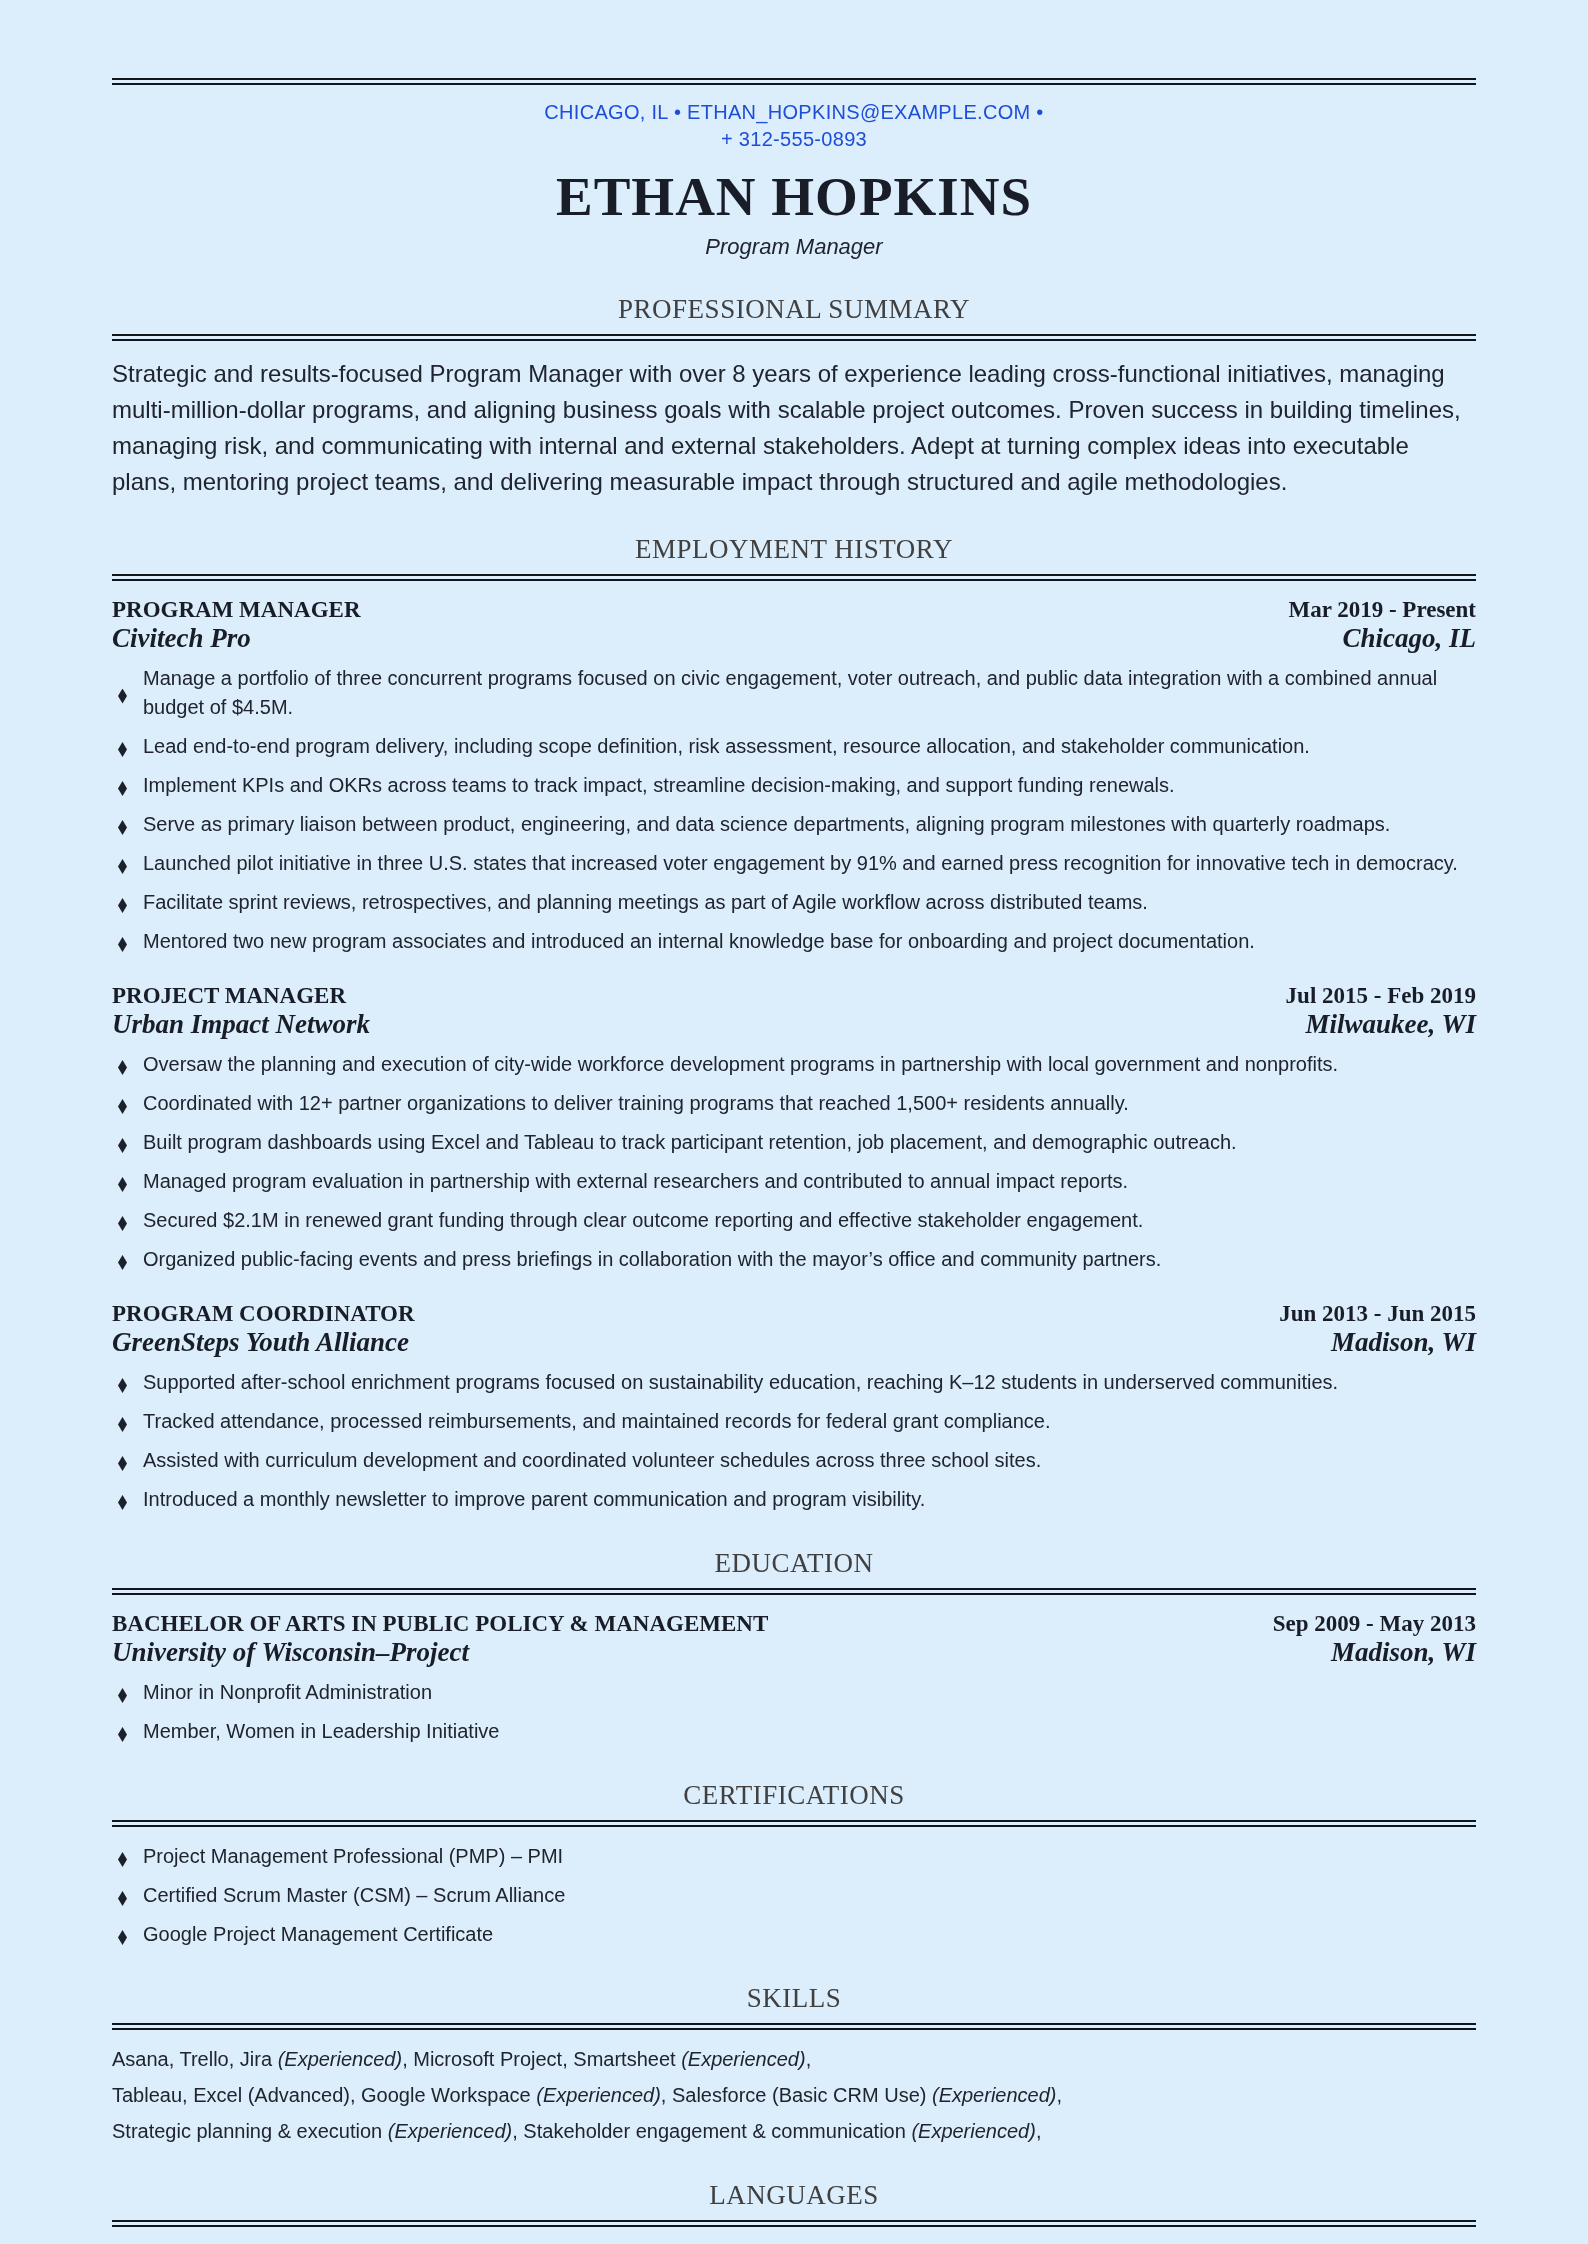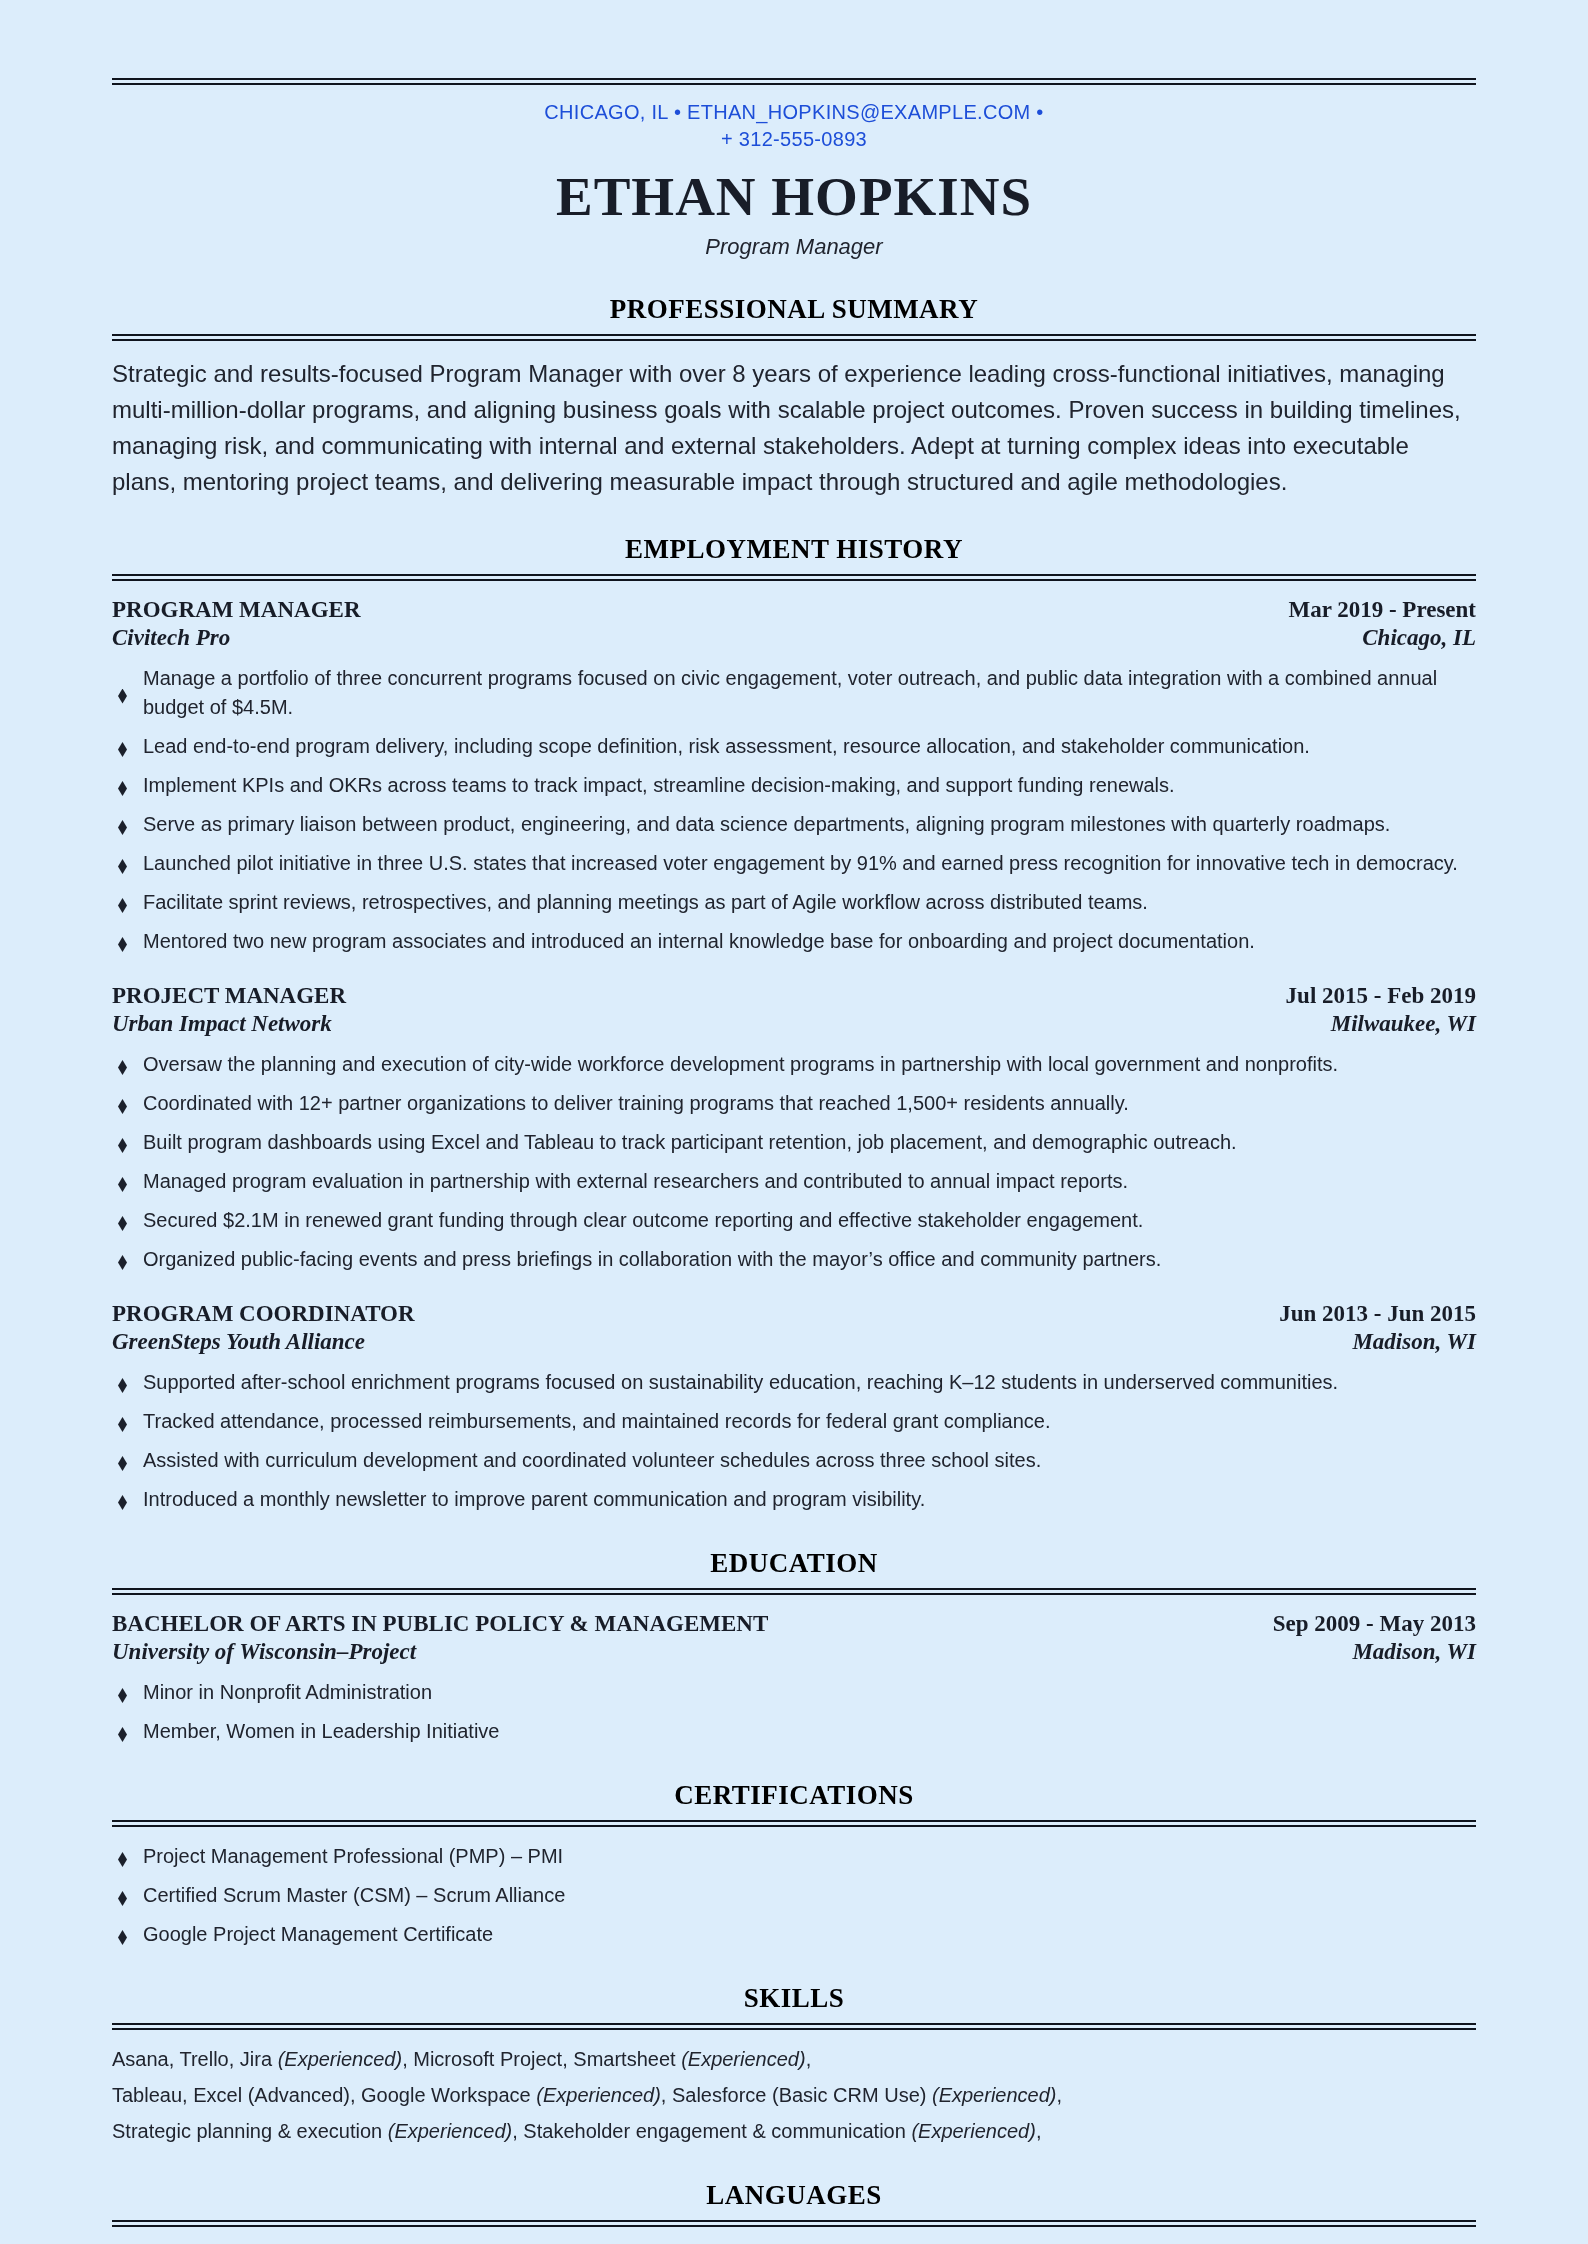--- a/index.html
+++ b/index.html
@@ -44,44 +44,44 @@
     text-align:center;
     font-style:italic;
     font-size:22px;
     margin-top:6px;
     color:#20242e;
   }
   
   .sec-heading{
     text-align:center;
     font-family:"Liberation Serif",serif;
-    font-weight:bold;
+    font-weight:normal;
     font-size:27px;
     letter-spacing:.5px;
-    color:#000000;
+    color:#404040;
     margin-top:34px;
     margin-bottom:9px;
   }
   .sec-body{margin-top:15px;}
   .para{
     font-size:24px;
     line-height:36px;
   }
   
   .entry{margin-bottom:26px;}
   .entry-row{
     display:flex;
     justify-content:space-between;
     align-items:baseline;
     font-family:"Liberation Serif",serif;
     font-weight:bold;
     color:#181d28;
   }
   .entry-title,.entry-dates{font-size:23px;line-height:28px;}
-  .entry-company,.entry-location{font-size:23px;line-height:28px;font-style:italic;}
+  .entry-company,.entry-location{font-size:27px;line-height:28px;font-style:italic;}
   ul.bullets{
     list-style:none;
     margin:12px 0 0 0;
     padding:0;
   }
   ul.bullets li{
     display:flex;
     gap:16px;
     font-size:20px;
     line-height:29px;

